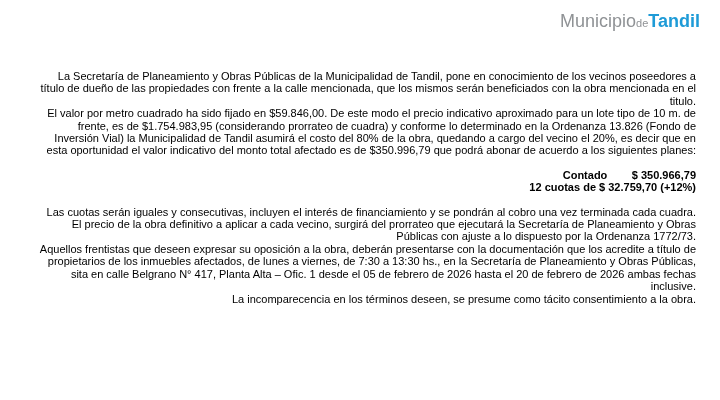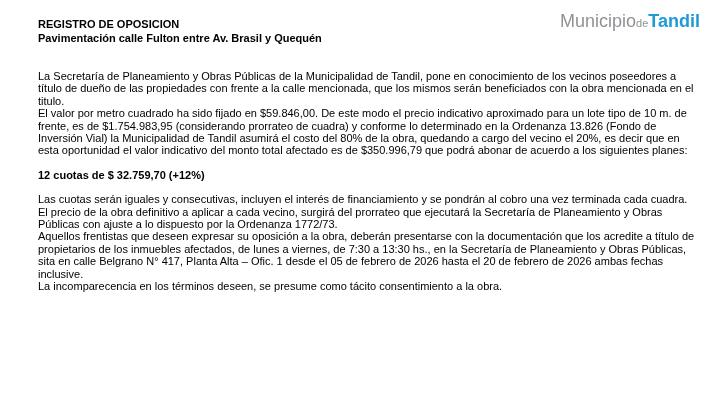--- a/index.html
+++ b/index.html
@@ -19,55 +19,52 @@
   .logo { position: absolute; top: 6px; right: 8px; width: 152px; display: flex; align-items: center; }
   .logo-icon { display: block; margin-bottom: 1px; }
   .logo-text { font-size: 18px; line-height: 19px; color: #8f9295; white-space: nowrap; letter-spacing: 0px; }
   .logo-text .de { font-size: 11px; color: #8f9295; }
   .logo-text .tandil { font-weight: bold; color: #1e9bd7; }
   .tagline-row { display: flex; align-items: center; width: 78%; margin-top: 1px; margin-left: 18%; }
   .tagline-rule { flex: 1; height: 1px; background: #a9d9ef; }
   .tagline { font-size: 7px; font-weight: bold; color: #1e9bd7; letter-spacing: 0.6px; padding: 0 4px; white-space: nowrap; }
 
   
-  .content { position: absolute; left: 38px; top: 70px; width: 658px; font-size: 11px; line-height: 12.4px; }
+  .content { position: absolute; left: 38px; top: 70px; width: 658px; font-size: 11px; line-height: 12.4px; text-align: right; }
   .para { margin: 0; }
   .para .b { font-weight: normal; }
   .gap { height: 12px; }
   .plan-lines { margin: 0; }
   .plan-line { font-weight: bold; white-space: pre-wrap; }
 </style>
 </head>
 <body>
 
 <div class="page">
 
-  <div class="header-titles">
-    <div class="doc-title">REGISTRO DE OPOSICION</div>
-    <div class="doc-subtitle">Pavimentación calle Fulton entre Av. Brasil y Quequén</div>
-  </div>
 
   <div class="logo">
     <svg class="logo-icon" width="46" height="31" viewBox="0 0 46 31" aria-hidden="true">
       <path d="M3,30 A20,20 0 0 1 43,30 L38,30 A15,15 0 0 0 8,30 Z" fill="#1e9bd7"></path>
       <path d="M10,29.5 C10,21 14,13.8 22,12.6 C30,11.8 34,16 33.5,21.5 C33.1,25.8 30.5,28.2 27,29.4 C21,30.6 14,30.2 10,29.5 Z" fill="#9d9fa2"></path>
     </svg>
     <div class="logo-text"><span class="muni">Municipio</span><span class="de">de</span><span class="tandil">Tandil</span></div>
     <div class="tagline-row">
       <span class="tagline-rule"></span>
       <span class="tagline">Lugar Soñado</span>
       <span class="tagline-rule"></span>
     </div>
   </div>
 
   <div class="content">
       <div class="para"><span>La Secretaría de Planeamiento y Obras Públicas de la Municipalidad de Tandil, pone en conocimiento de los vecinos poseedores a título de dueño de las propiedades con frente a la calle mencionada, que los mismos serán beneficiados con la obra mencionada en el titulo.</span></div>
       <div class="para"><span>El valor por metro cuadrado ha sido fijado en </span><span class="b">$59.846,00.</span><span> De este modo el precio </span><span class="b">indicativo aproximado</span><span> para un lote tipo de 10 m. de frente, es de </span><span class="b">$1.754.983,95</span><span> (considerando prorrateo de cuadra) y conforme lo determinado en la Ordenanza 13.826 (Fondo de Inversión Vial) la Municipalidad de Tandil asumirá el costo del 80% de la obra, quedando a cargo del vecino el 20%, es decir que en esta oportunidad el valor indicativo del monto total afectado es de </span><span class="b">$350.996,79</span><span> que podrá abonar de acuerdo a los siguientes planes:</span></div>
       <div class="gap"></div>
       <div class="plan-lines">
+        <div class="plan-line">Contado        $ 350.966,79</div>
         <div class="plan-line">12 cuotas de $ 32.759,70 (+12%)</div>
       </div>
       <div class="gap"></div>
       <div class="para"><span>Las cuotas serán iguales y consecutivas, incluyen el interés de financiamiento y se pondrán al cobro una vez terminada cada cuadra. El precio de la obra definitivo a aplicar a cada vecino, surgirá del prorrateo que ejecutará la Secretaría de Planeamiento y Obras Públicas con ajuste a lo dispuesto por la Ordenanza 1772/73.</span></div>
       <div class="para"><span>Aquellos frentistas que deseen expresar su oposición a la obra, deberán presentarse con la documentación que los acredite a título de propietarios de los inmuebles afectados, de lunes a viernes, de 7:30 a 13:30 hs., en la Secretaría de Planeamiento y Obras Públicas, sita en calle Belgrano N° 417, Planta Alta – Ofic. 1 desde el 05 de febrero de 2026 hasta el 20 de febrero de 2026 ambas fechas inclusive.</span></div>
       <div class="para"><span>La incomparecencia en los términos deseen, se presume como tácito consentimiento a la obra.</span></div>
     </div>
 
 </div>
 

